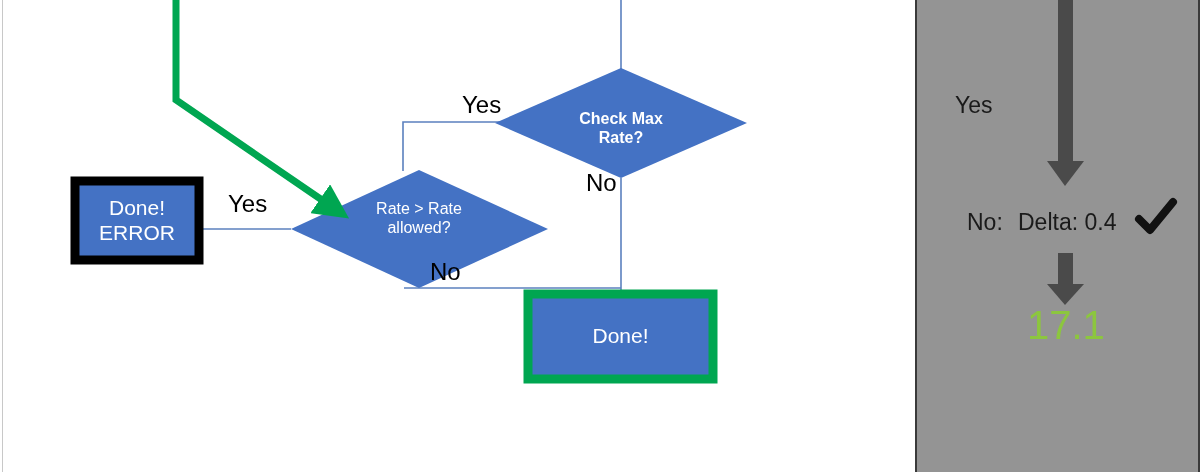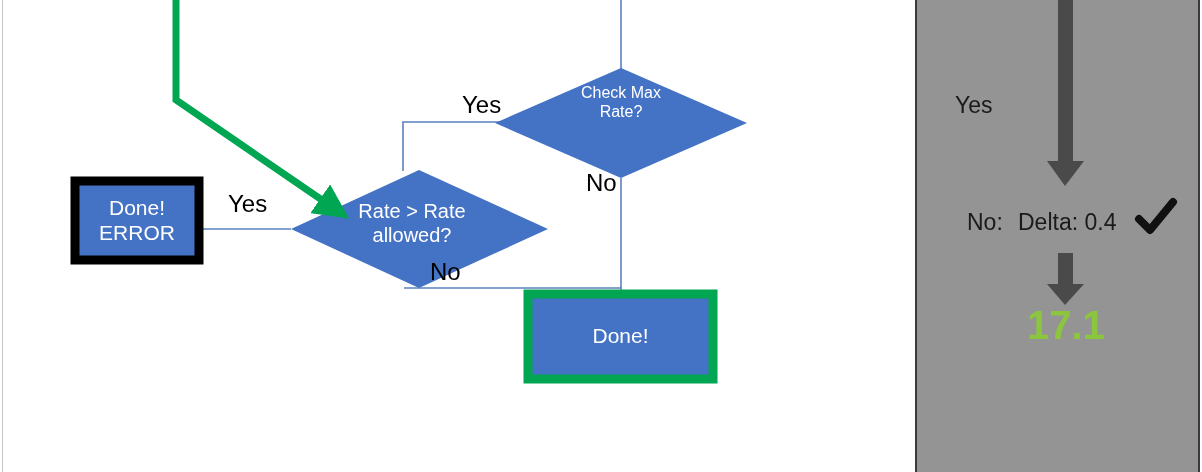--- a/index.html
+++ b/index.html
@@ -103,24 +103,24 @@
       <marker id="greenhead" markerWidth="5" markerHeight="5" refX="3.6" refY="2.5" orient="auto">
         <polygon points="0,0 5,2.5 0,5" fill="#00A651"></polygon>
       </marker>
     </defs>
     <polyline points="176,0 176,100 341,213" fill="none" stroke="#00A651" stroke-width="7" stroke-linejoin="miter" marker-end="url(#greenhead)"></polyline>
   </svg>
 
   <div class="node-label" style="left:75px; top:196px; width:124px; font-size:21px;">Done!
 ERROR</div>
 
-  <div class="node-label" style="left:322px; top:200px; width:180px; font-size:20px;">Rate &gt; Rate
+  <div class="node-label" style="left:329px; top:200px; width:180px; font-size:16px;">Rate &gt; Rate
 allowed?</div>
 
-  <div class="node-label" style="left:531px; top:84px; width:180px; font-size:16px;">Check Max
+  <div class="node-label" style="left:531px; top:110px; width:180px; font-size:16px;font-weight:bold;">Check Max
 Rate?</div>
 
   <div class="node-label" style="left:528px; top:324px; width:185px; font-size:21px;">Done!</div>
 
   <div class="edge-label" style="left:228px; top:190px; font-size:24px;">Yes</div>
 
   <div class="edge-label" style="left:462px; top:91px; font-size:24px;">Yes</div>
 
   <div class="edge-label" style="left:586px; top:169px; font-size:24px;">No</div>
 
@@ -144,16 +144,16 @@
         <path d="M 222 219 L 233 230 L 256 202" stroke="#111111" stroke-width="8" fill="none" stroke-linecap="round" stroke-linejoin="round"></path>
       </g>
     </svg>
 
     <div class="panel-text" style="left:38px; top:92px; font-size:23px;">Yes</div>
 
     <div class="panel-text" style="left:50px; top:209px; font-size:23px;">No:</div>
 
     <div class="panel-text" style="left:101px; top:209px; font-size:23px;">Delta: 0.4</div>
 
-    <div class="panel-text" style="left:110px; top:303px; font-size:40px; font-weight:bold; color:#8CC63E;">17.1</div>
+    <div class="panel-text" style="left:110px; top:303px; font-size:40px; font-weight:normal; color:#8CC63E;">17.1</div>
   </div>
 
 </div>
 
 </body></html>

